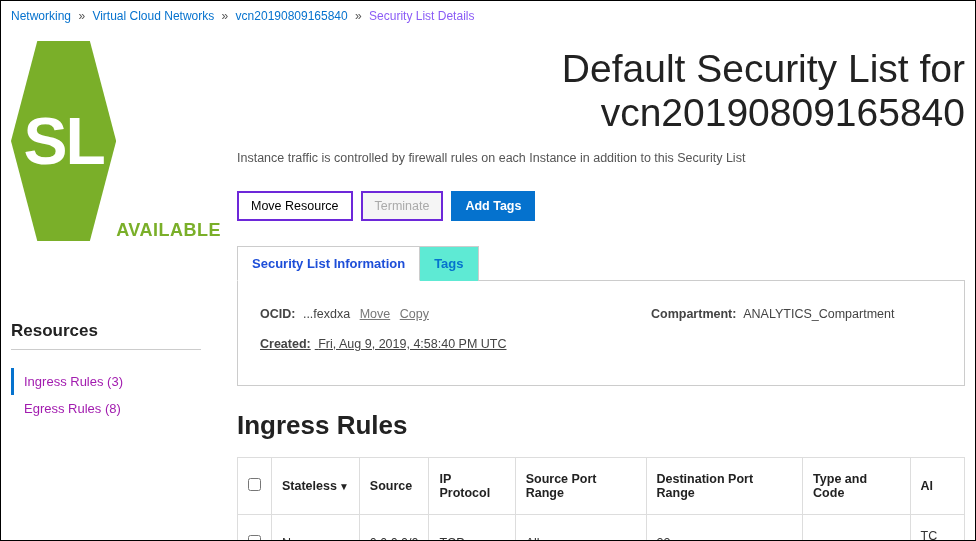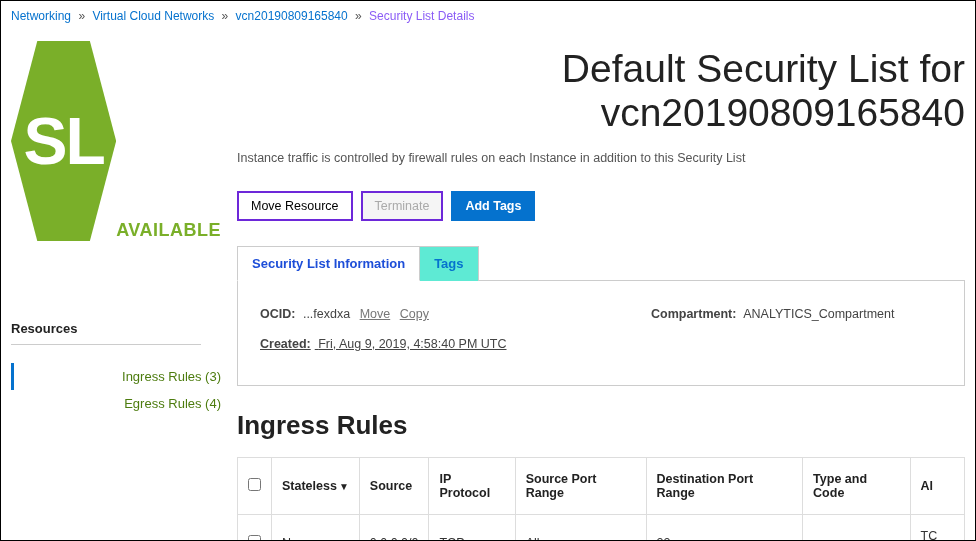--- a/index.html
+++ b/index.html
@@ -29,23 +29,23 @@
       position: relative;
       width: 180px;
       height: 200px;
       background: #7aaf29;
       clip-path: polygon(25% 0%, 75% 0%, 100% 50%, 75% 100%, 25% 100%, 0% 50%);
       display: flex; align-items: center; justify-content: center;
     }
     .hex-label { color: #fff; font-size: 66px; font-weight: 700; letter-spacing: -2px; }
     .status-text { color: #7aaf29; font-weight: 700; font-size: 18px; margin-top: 20px; letter-spacing: 0.5px; }
 
-    .resources-heading { font-size: 13px; color: #222; margin-top: 80px; padding-bottom: 8px; border-bottom: 1px solid #ccc; width: 190px; }
+    .resources-heading { font-size: 17px; color: #222; margin-top: 80px; padding-bottom: 8px; border-bottom: 1px solid #ccc; width: 190px; }
     .res-list { margin-top: 18px; }
-    .res-item { padding: 6px 0 6px 10px; font-size: 13px; color: #4d7c0f; cursor: pointer; border-left: 3px solid transparent; text-align: right; }
+    .res-item { padding: 6px 0 6px 10px; font-size: 13px; color: #a21caf; cursor: pointer; border-left: 3px solid transparent; }
     .res-item.active { border-left: 3px solid #0572ce; font-weight: 500; }
 
     .page-title { font-size: 39px; color: #222; font-weight: 400; margin-top: 16px; text-align: right; }
     .subtitle { font-size: 12.5px; color: #555; margin-top: 16px; }
 
     .button-row { margin-top: 26px; display: flex; gap: 8px; }
     .btn { font-size: 12.5px; padding: 6px 12px; border: 2px solid #6d28d9; background: #fff; cursor: pointer; text-align: center; }
     .btn-primary { background: #0572ce; color: #fff; border-color: #0572ce; font-weight: 600; }
     .btn-disabled { color: #aaa; cursor: default; background: #f5f5f5; }
 
@@ -90,21 +90,21 @@
     <div class="hex-wrap">
       <div class="hexagon">
         <span class="hex-label">SL</span>
       </div>
       <div class="status-text">AVAILABLE</div>
     </div>
 
     <h3 class="resources-heading">Resources</h3>
     <div class="res-list">
       <div class="res-item active">Ingress Rules (3)</div>
-      <div class="res-item">Egress Rules (4)</div>
+      <div class="res-item">Egress Rules (8)</div>
     </div>
   </div>
 
   <div class="right-col">
     <h1 class="page-title">Default Security List for vcn20190809165840</h1>
     <p class="subtitle">Instance traffic is controlled by firewall rules on each Instance in addition to this Security List</p>
 
     <div class="button-row">
       <button class="btn">Move Resource</button>
       <button class="btn btn-disabled">Terminate</button>

